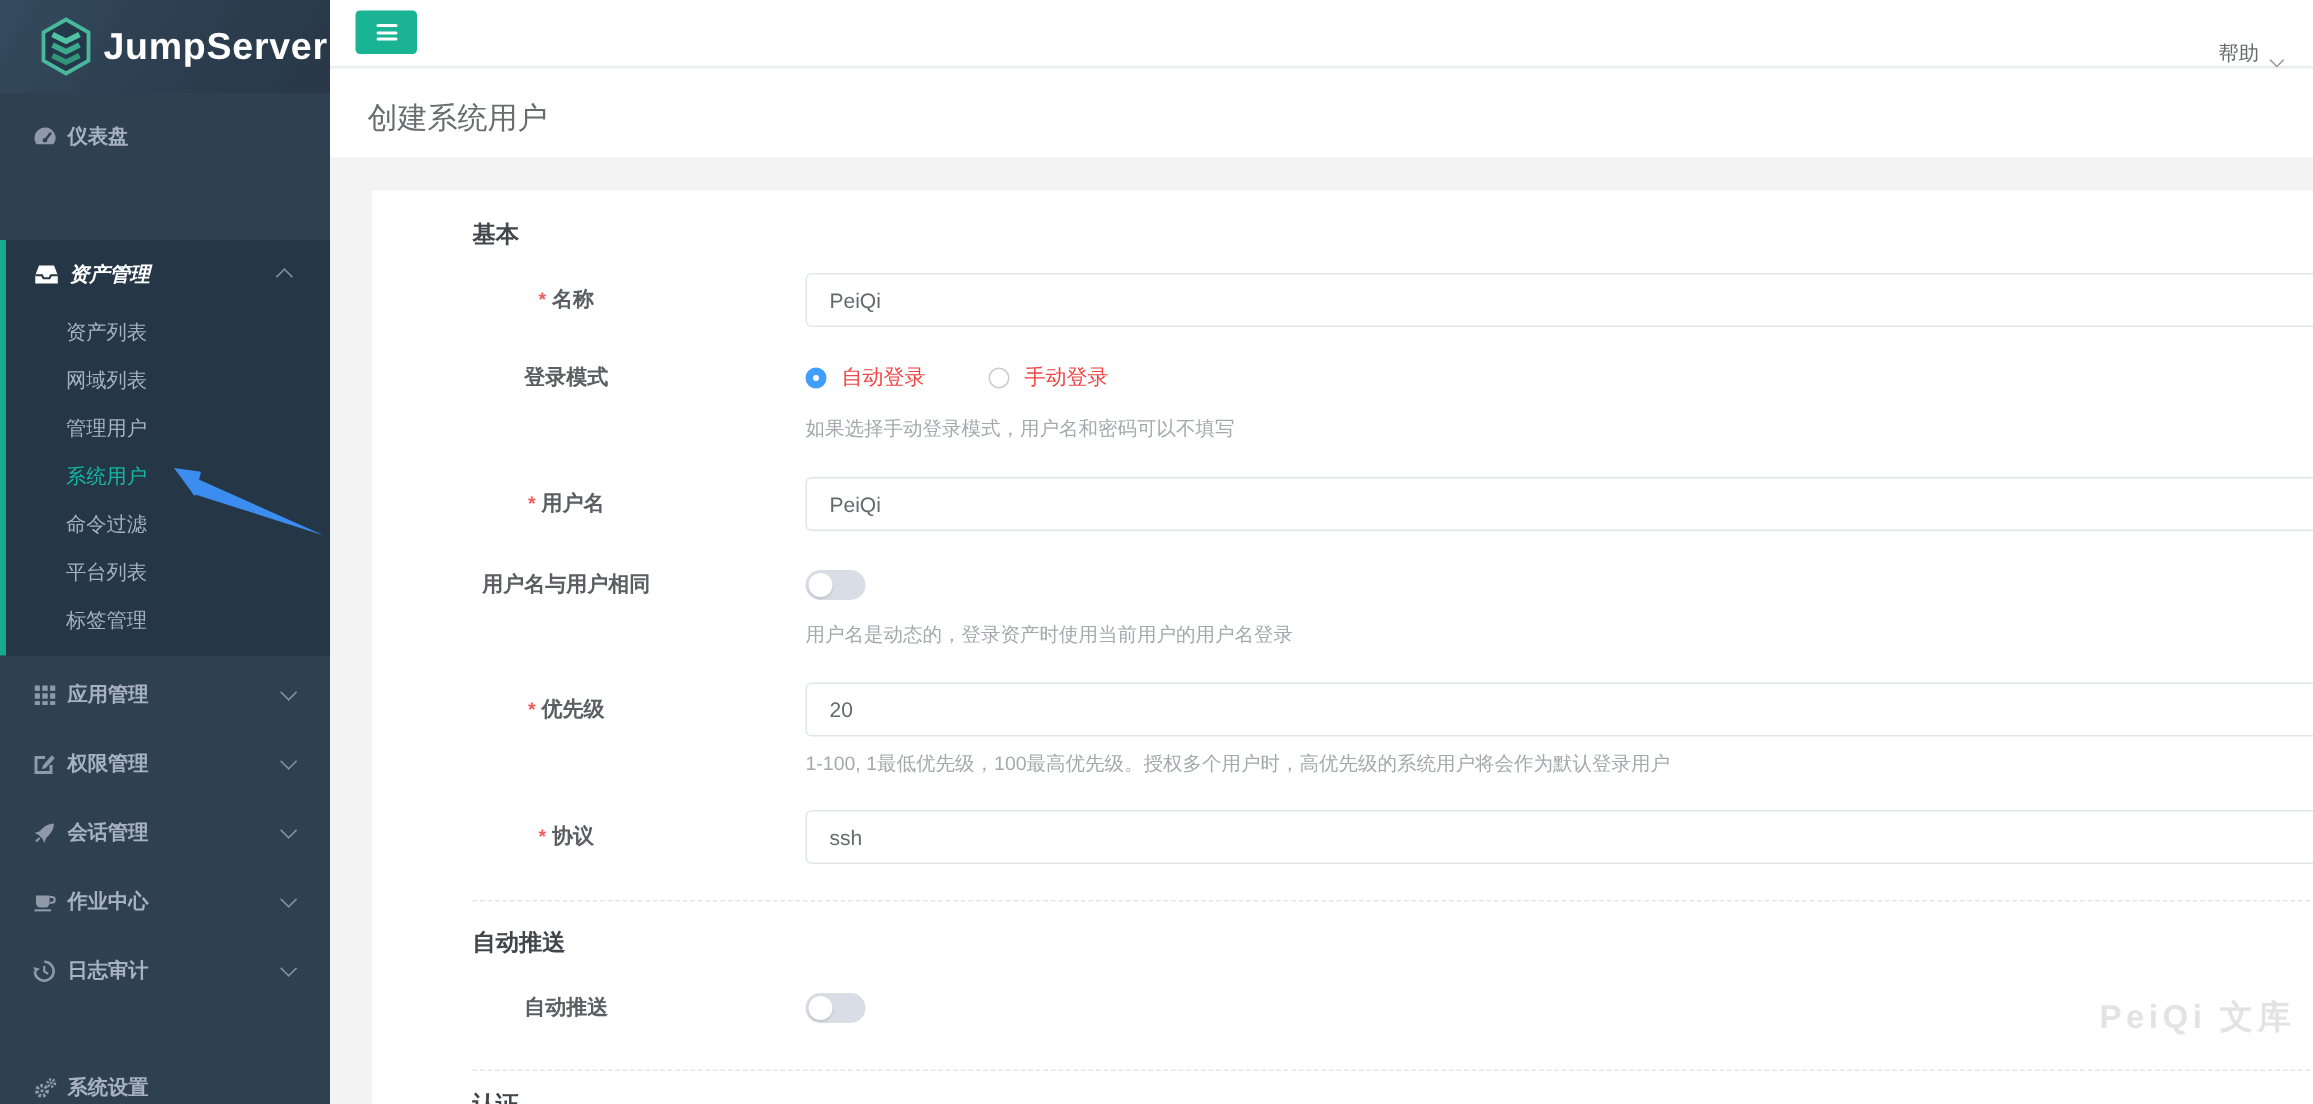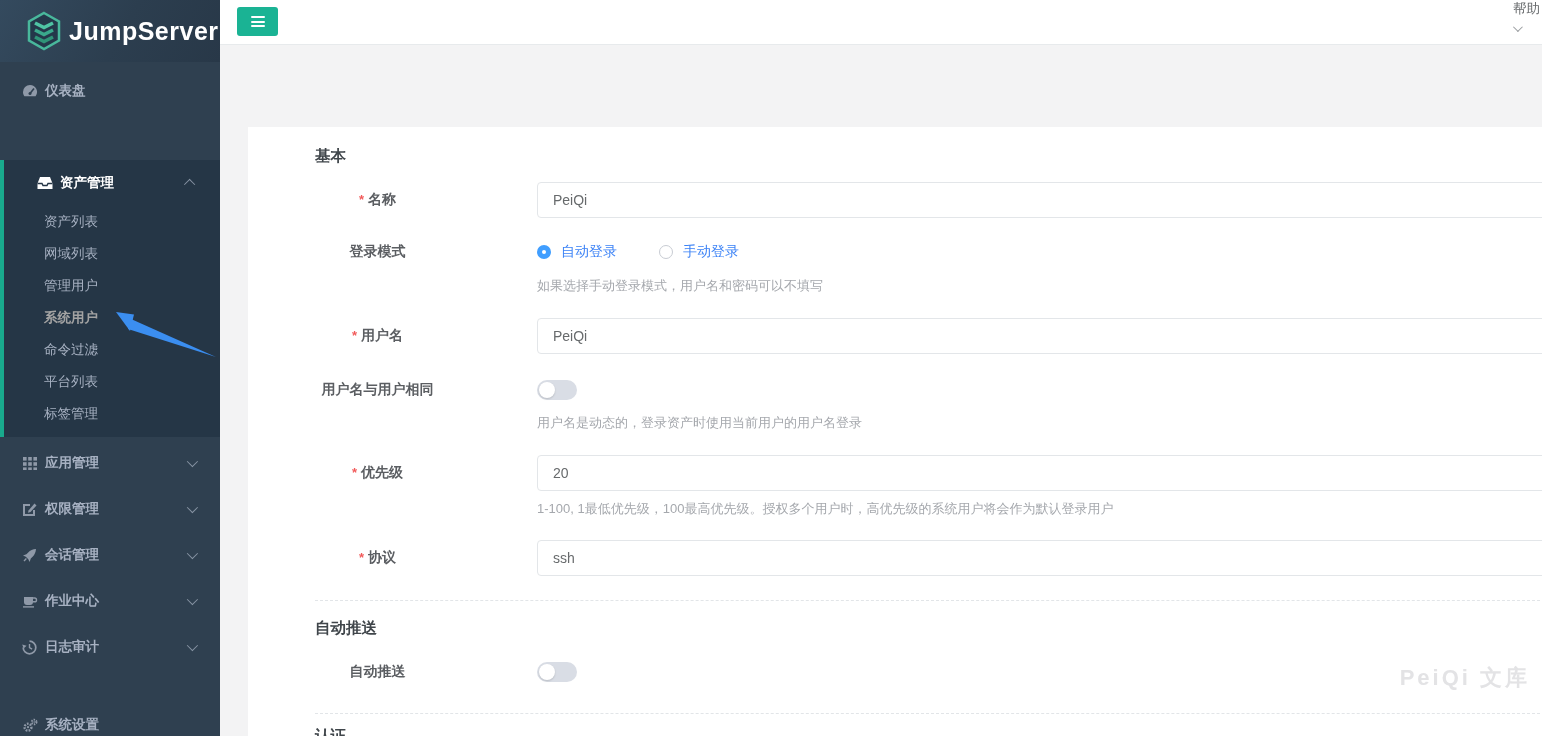--- a/index.html
+++ b/index.html
@@ -14,39 +14,39 @@
   .nav-item { position:absolute; left:0; right:0; height:46px; display:flex; align-items:center;
               padding-left:21px; cursor:pointer; }
   .nic { width:17px; height:16px; margin-right:7px; display:flex; align-items:center; justify-content:center; flex:none; }
   .nlabel { color:#a7b1c2; font-size:13.5px; font-weight:bold; }
   .chev { margin-left:auto; margin-right:25px; width:8px; height:8px;
           border-right:1.5px solid #8793a3; border-bottom:1.5px solid #8793a3; flex:none; }
   .chev.down { transform:rotate(45deg) translateY(-2px); }
   .chev.up   { transform:rotate(-135deg) translateY(-2px); }
   .nav-group { position:absolute; left:0; right:0; top:160px; height:277px;
                background:#253646; border-left:4px solid #19aa8d; }
-  .nav-group .nav-item { position:absolute; padding-left:32px; }
+  .nav-group .nav-item { position:absolute; padding-left:18px;font-style:italic; }
   .sub-item { position:absolute; left:0; right:0; height:32px; display:flex; align-items:center;
               padding-left:40px; cursor:pointer; }
   .sub-item span { color:#a7b1c2; font-size:13.5px; }
-  .sub-item.active span { color:#a3a3a3; font-weight:bold; }
+  .sub-item.active span { color:#14b8a6; font-weight:normal; }
 
   
   .annot-arrow { position:absolute; left:108px; top:304px; z-index:9; pointer-events:none; }
 
   
   .content { position:absolute; left:220px; top:0; right:0; bottom:0; background:#f3f3f4; }
   .topbar { position:absolute; left:0; right:0; top:0; height:45px; background:#ffffff;
             border-bottom:1px solid #e7eaec; }
   .menu-btn { position:absolute; left:17px; top:7px; width:41px; height:29px; background:#1ab394;
               border:none; border-radius:3px; cursor:pointer; display:flex; flex-direction:column;
               align-items:center; justify-content:center; gap:2.5px; }
   .menu-btn i { display:block; width:14px; height:2px; background:#ffffff; border-radius:1px; }
-  .help { position:absolute; right:2px; top:0; height:45px; display:flex; align-items:flex-start;
-          gap:7px; cursor:pointer;flex-direction:column; }
+  .help { position:absolute; right:22px; top:0; height:45px; display:flex; align-items:flex-end;
+          gap:7px; cursor:pointer; }
   .help span { color:#676a6c; font-size:13.5px; }
   .help .chev2 { width:7px; height:7px; border-right:1.3px solid #9a9da0; border-bottom:1.3px solid #9a9da0;
                  transform:rotate(45deg) translateY(-2px); }
   .titlebar { position:absolute; left:0; right:0; top:46px; height:59px; background:#ffffff; }
   .titlebar h1 { font-size:20px; font-weight:normal; color:#6a6c6f; margin:19px 0 0 25px; }
 
   
   .card { position:absolute; left:28px; right:-8px; top:127px; bottom:-40px; background:#ffffff; }
   .sec { position:absolute; left:67px; font-size:15.5px; font-weight:bold; color:#40464b; }
   .frow { position:absolute; left:0; right:0; display:flex; align-items:center; }
@@ -57,21 +57,21 @@
           padding:0 15px; font-size:14px; color:#676a6c; font-family:inherit; outline:none; }
   .hint { position:absolute; left:289px; font-size:13px; color:#a5a8ad; }
   .dash { position:absolute; left:67px; right:10px; border-top:1px dashed #e2e5e8; }
 
   .radio { display:flex; align-items:center; margin-right:42px; cursor:pointer; }
   .rdot { width:14px; height:14px; border-radius:50%; flex:none; }
   .rdot.on { background:#409eff; position:relative; }
   .rdot.on::after { content:""; position:absolute; left:5px; top:5px; width:4px; height:4px;
                     border-radius:50%; background:#ffffff; }
   .rdot.off { background:#ffffff; border:1px solid #c8ccd3; }
-  .rlabel { font-size:14px; color:#3b82f6; margin-left:10px; }
+  .rlabel { font-size:14px; color:#ef4444; margin-left:10px; }
 
   .toggle { width:40px; height:20px; border-radius:10px; background:#d9dde5; position:relative; cursor:pointer; flex:none; }
   .toggle .knob { position:absolute; left:2px; top:2px; width:16px; height:16px; border-radius:50%;
                   background:#ffffff; box-shadow:0 1px 2px rgba(0,0,0,0.15); }
 
   .watermark { position:absolute; right:12px; top:663px; font-size:22px; font-weight:bold;
                color:#e3e3e5; letter-spacing:3px; z-index:8; }
 </style>
 </head>
 <body>
@@ -223,20 +223,23 @@
       <i></i>
         <i></i>
         <i></i>
     </button>
     <div class="help">
       <span>帮助</span>
       <span class="chev2"></span>
     </div>
   </div>
 
+  <div class="titlebar">
+    <h1>创建系统用户</h1>
+  </div>
 
   <div class="card">
 
     <h2 class="sec" style="top:19px">基本</h2>
 
     <div class="frow" style="top:55px">
       <div class="flabel"><span class="star">*</span><span>名称</span></div>
       <div class="fctrl">
           <input class="tbox" value="PeiQi" style="">
         </div>

